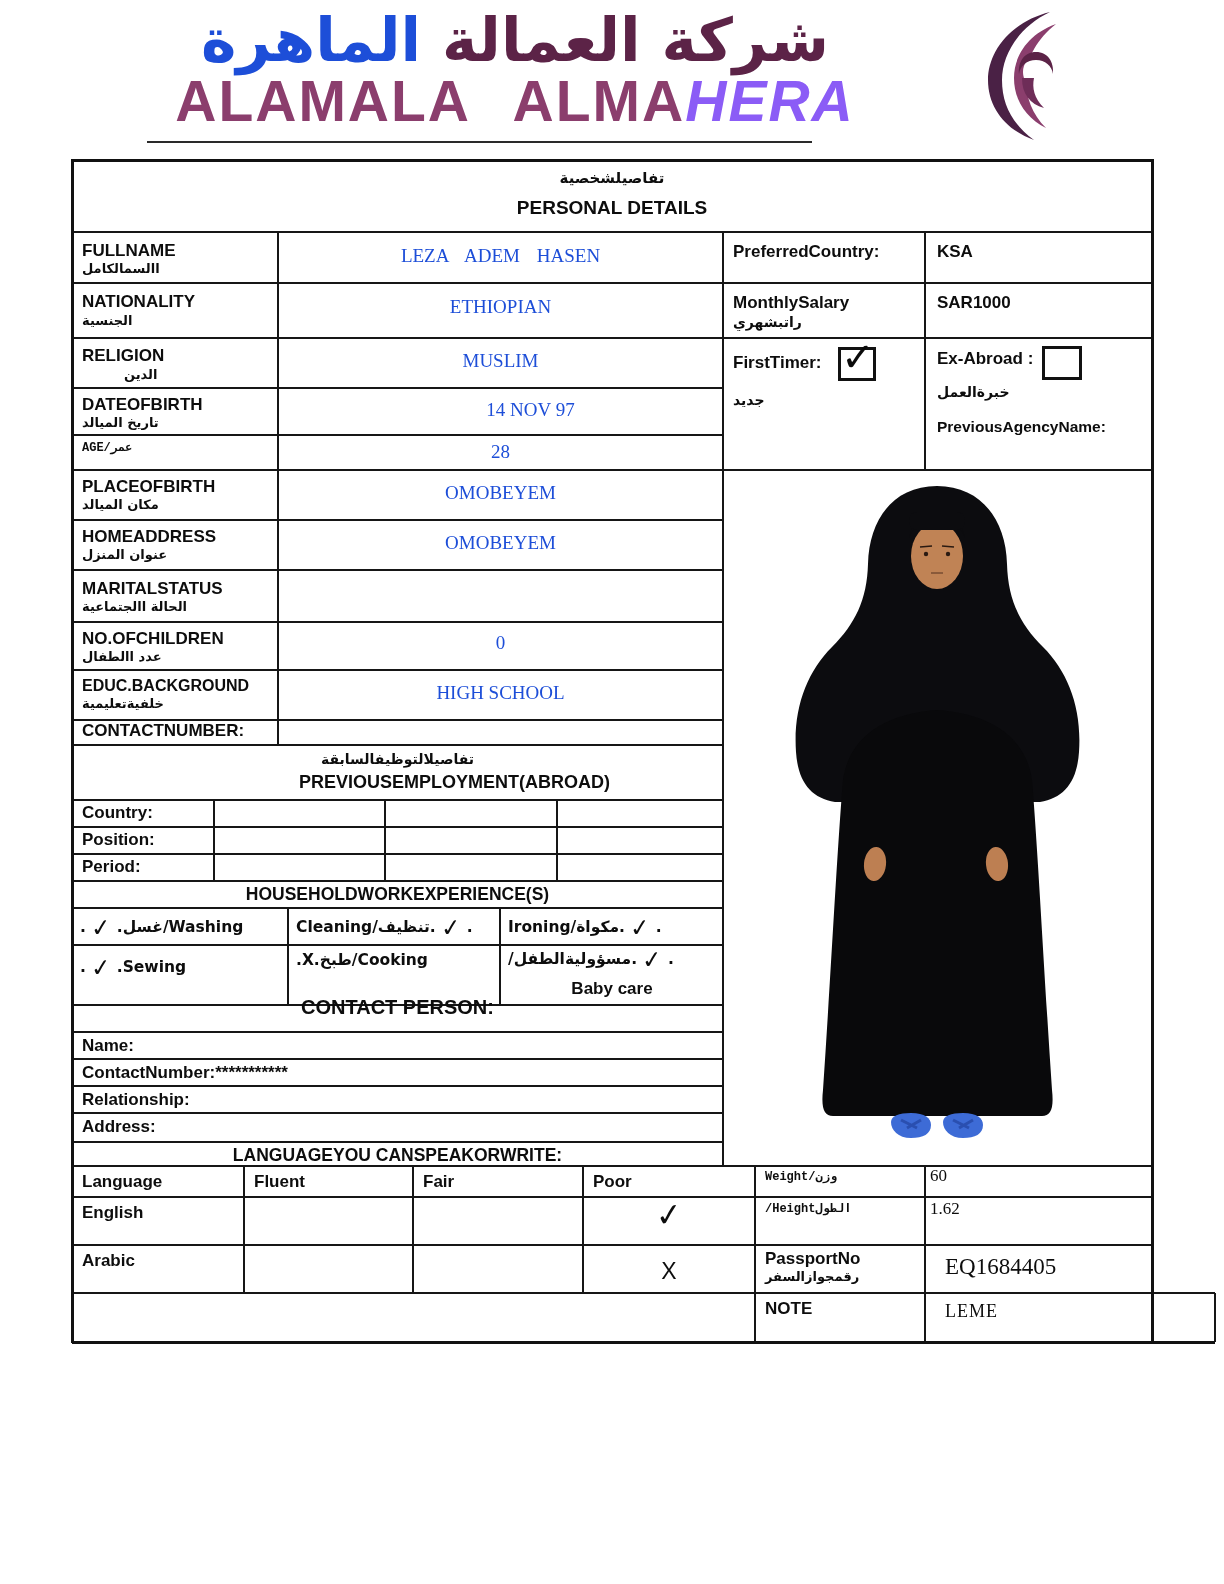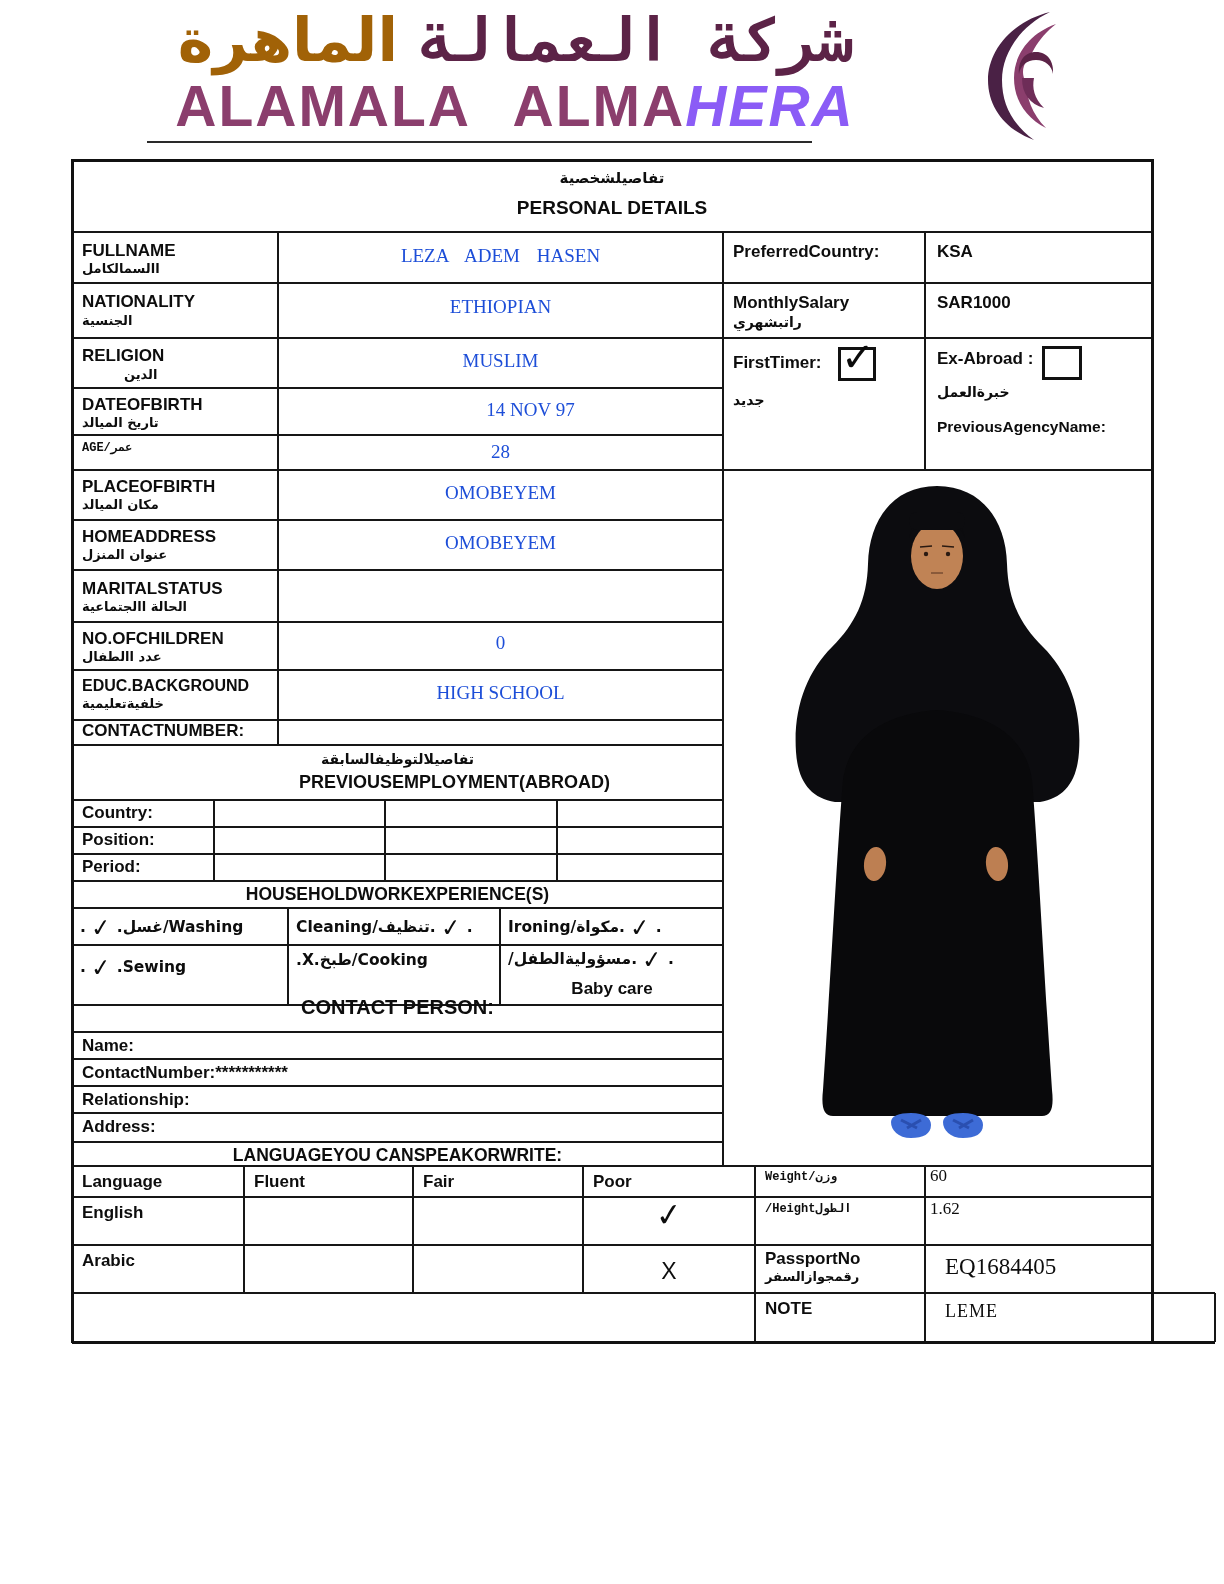--- a/index.html
+++ b/index.html
@@ -20,21 +20,21 @@
   .hdr-ar { font-family:"DejaVu Sans",sans-serif; font-weight:bold; font-size:60px; direction:rtl; letter-spacing:1px; }
   .hdr-en { font-weight:bold; font-size:57px; letter-spacing:2px; word-spacing:28px; margin-top:-6px; }
   .grid-svg, .photo-svg { position:absolute; }
 </style>
 </head>
 <body>
 
 <div class="page">
 
   <div class="t" style="left:60px; top:6px; width:910px; text-align:center;">
-    <div class="hdr-ar"><span style="color:#5c2347;font-family:Liberation Mono, monospace;">شركة العمالة</span> <span style="color:#a16207;">الماهرة</span></div>
+    <div class="hdr-ar"><span style="color:#5c2347;">شركة العمالة</span> <span style="color:#1d4ed8;">الماهرة</span></div>
     <div class="hdr-en"><span style="color:#8b3e6d;">ALAMALA ALMA</span><span style="color:#8b5cf6;font-style:italic;">HERA</span></div>
   </div>
   <div class="t" style="left:147px; top:141px; width:665px; height:2px; background:#2a2a2a;"></div>
 
   <svg class="photo-svg" style="left:972px; top:8px;" width="100" height="136" viewBox="0 0 100 136">
     <path d="M78,4 C38,14 16,44 16,72 C16,100 34,122 62,132 C40,116 30,96 30,72 C30,46 48,18 78,4 Z" fill="#4a2145"></path>
     <path d="M84,16 C56,26 42,48 42,70 C42,92 54,110 74,120 C60,106 54,90 54,70 C54,50 66,30 84,16 Z" fill="#8b3e6d"></path>
     <ellipse cx="64" cy="64" rx="13" ry="16" fill="#fff"></ellipse>
     <path d="M64,44 C52,44 46,54 47,66 C48,58 55,52 64,52 C73,52 80,58 81,66 C82,54 76,44 64,44 Z" fill="#5c2347"></path>
     <path d="M50,70 C50,86 58,96 72,100 C62,90 60,80 62,70 Z" fill="#6e2d58"></path>

